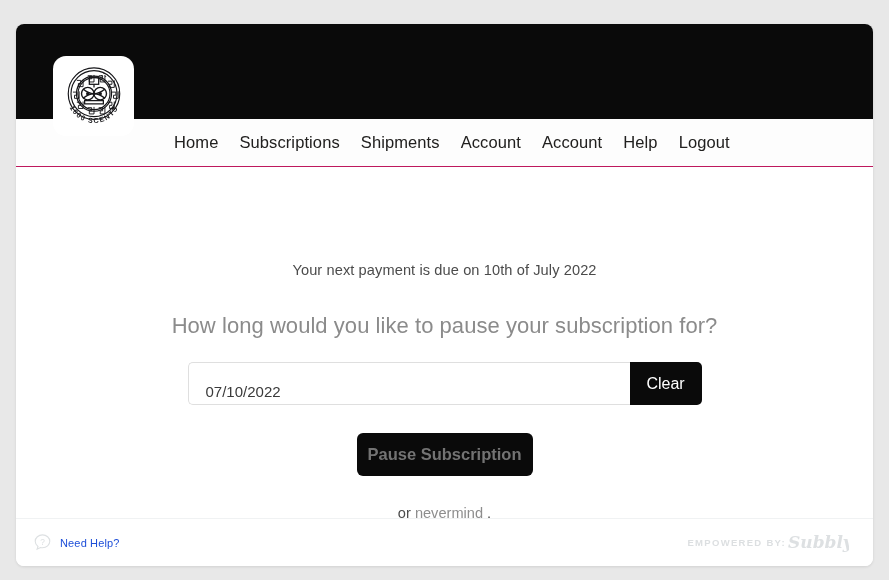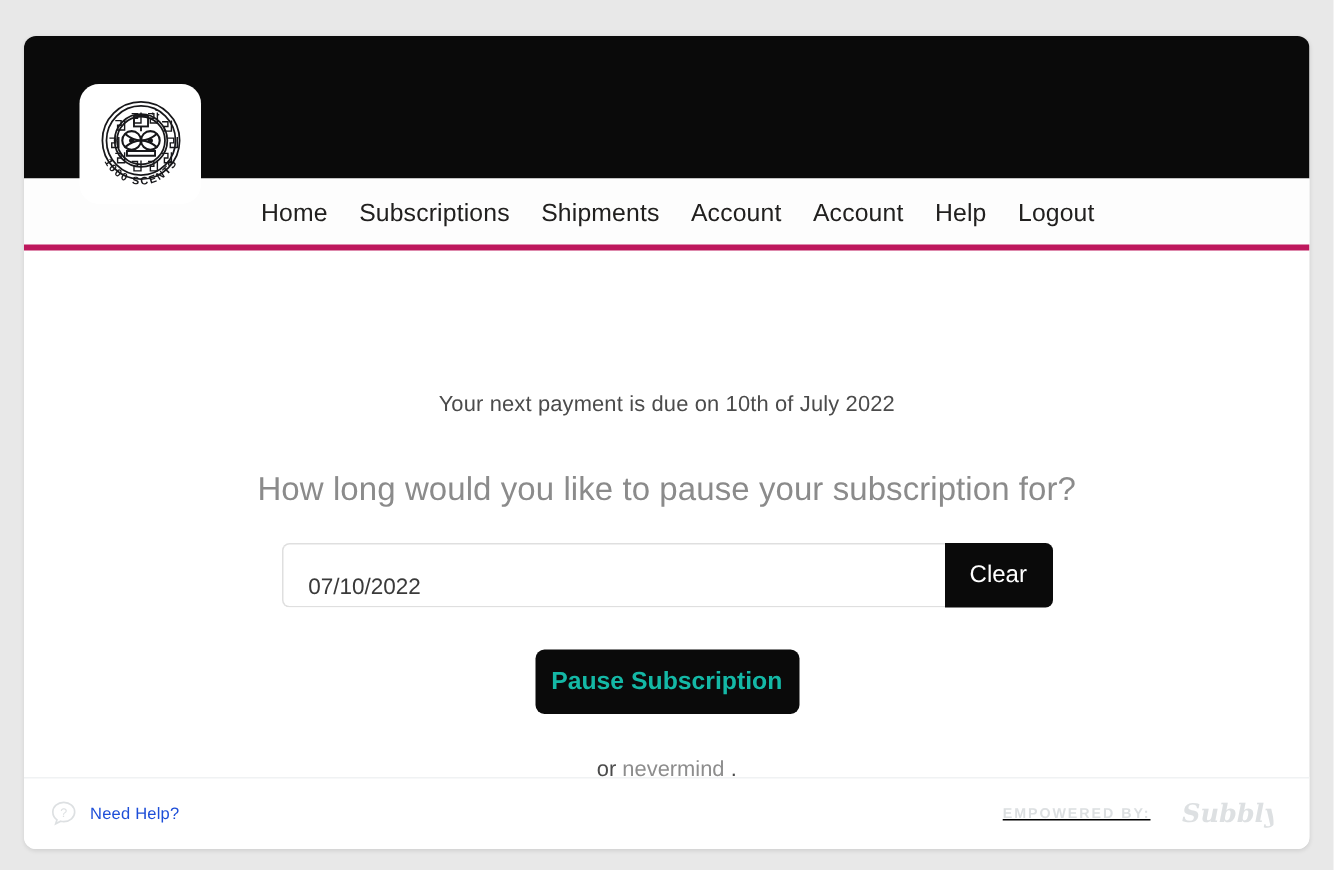--- a/index.html
+++ b/index.html
@@ -54,21 +54,21 @@
   .logo-tile svg { display: block; }
 
   
   .navbar {
     position: absolute;
     left: 0;
     top: 95px;
     width: 857px;
     height: 48px;
     background: #fdfdfd;
-    border-bottom: 4px solid #be185d;
+    border-bottom: 1px solid #be185d;
     box-sizing: border-box;
   }
   .nav-links {
     position: absolute;
     left: 158px;
     top: 0;
     height: 47px;
     display: flex;
     align-items: center;
     gap: 21px;
@@ -146,21 +146,21 @@
     padding: 0;
   }
 
   
   .pause-btn {
     display: block;
     margin: 28px auto 0 auto;
     width: 176px;
     height: 43px;
     background: #0a0a0a;
-    color: #14b8a6;
+    color: #737373;
     border: none;
     border-radius: 6px;
     font-family: "Liberation Sans", sans-serif;
     font-size: 16.5px;
     font-weight: bold;
     cursor: pointer;
   }
   .nevermind-row {
     margin: 12px;
     padding-top: 17px;
@@ -200,22 +200,21 @@
     color: #1d4ed8;
     letter-spacing: 0.15px;
   }
   .empowered {
     position: absolute;
     right: 24px;
     top: 0;
     height: 47px;
     display: flex;
     align-items: center;
-    gap: 20px;
-    text-decoration: underline;
+    gap: 1px;
   }
   .empowered-label {
     font-size: 9.5px;
     color: #dcdfe1;
     letter-spacing: 1.3px;
     font-weight: bold;
   }
   .subbly-mark { display: block; }
 </style>
 </head>

